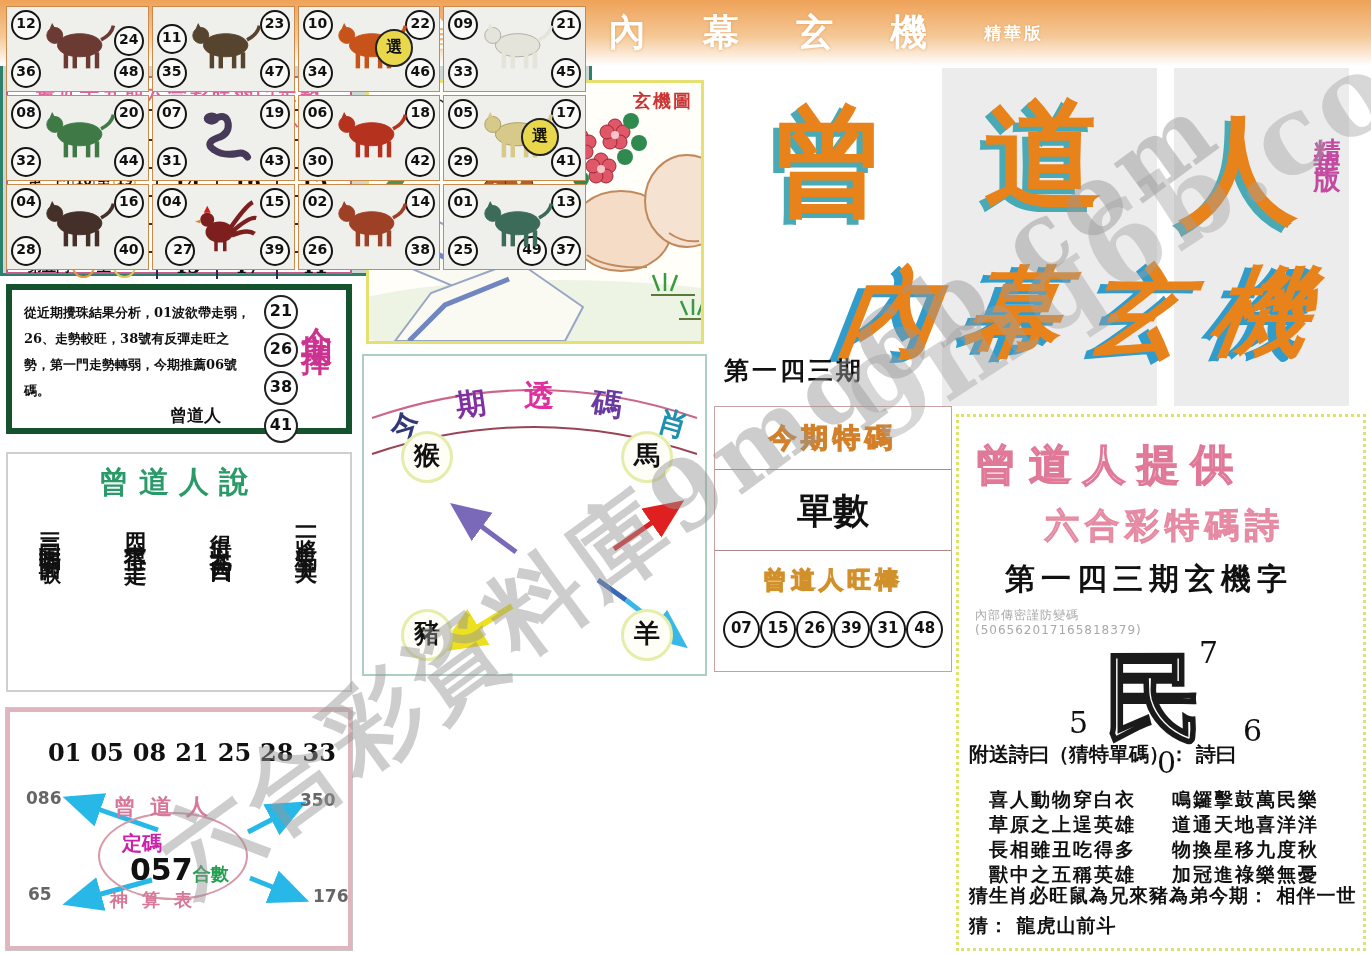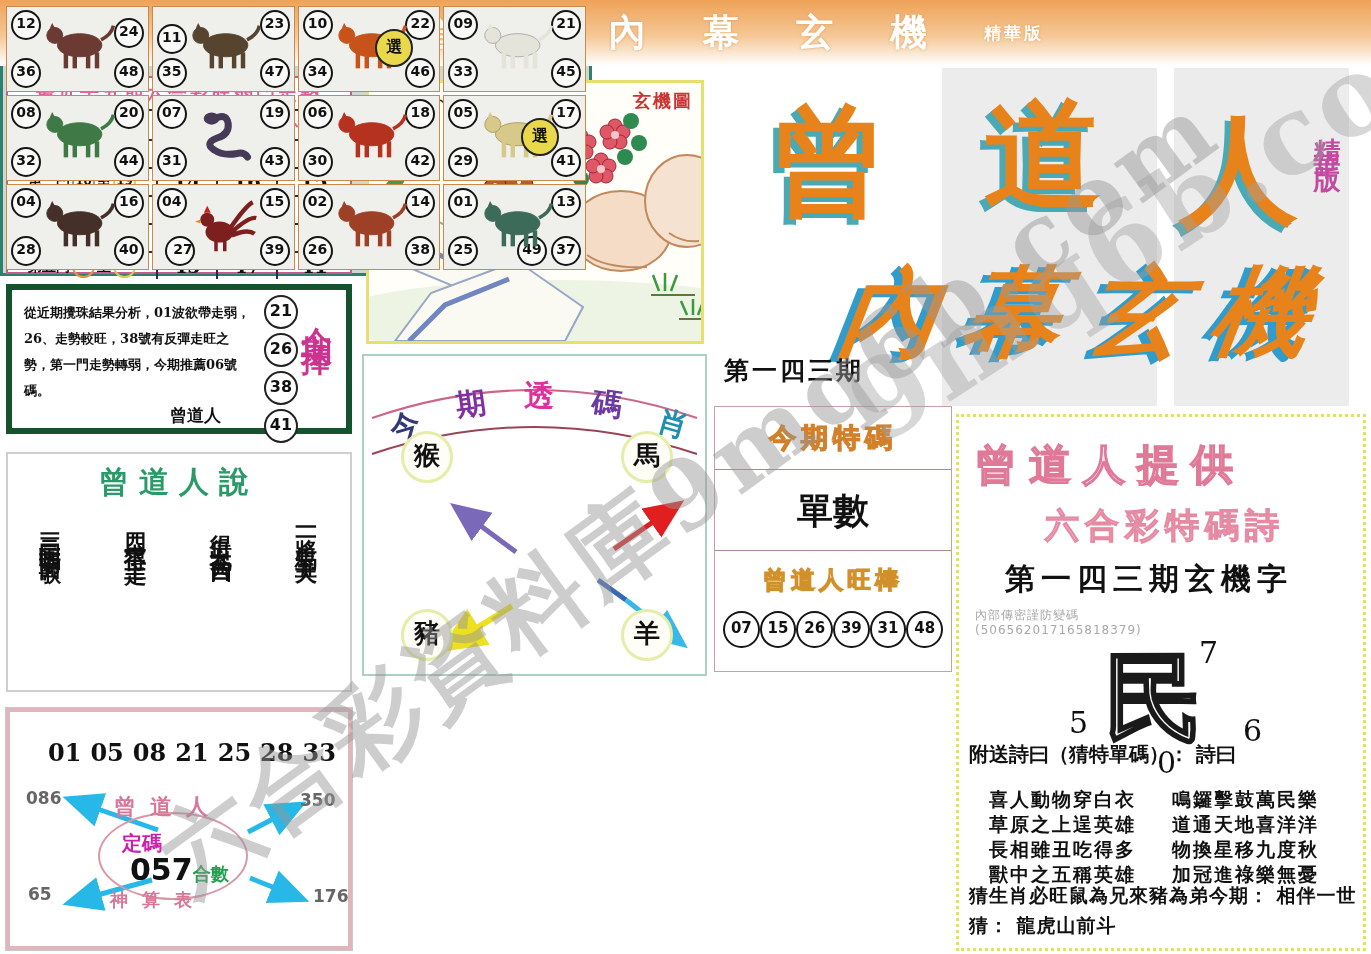--- a/index.html
+++ b/index.html
@@ -365,21 +365,21 @@
         <div class="z-anim" style="left: 37px; top: 75px;">猴</div>
         <div class="z-anim" style="left: 257px; top: 75px;">馬</div>
         <div class="z-anim" style="left: 37px; top: 253px;">豬</div>
         <div class="z-anim" style="left: 257px; top: 253px;">羊</div>
       </div>
   </div>
 
   <div id="grid">
       <div class="g-cell">
         <span class="g-num" style="left: 4px; top: 3px;">12</span>
-        <span class="g-num" style="right: 4px; top: 11px;">24</span>
+        <span class="g-num" style="right: 4px; top: 19px;">24</span>
         <span class="g-num" style="left: 4px; bottom: 3px;">36</span>
         <span class="g-num" style="right: 4px; bottom: 3px;">48</span>
         <div class="g-animal"><svg width="80" height="54" viewBox="0 0 90 60">
             <ellipse cx="48" cy="28" rx="25" ry="13" fill="#6b3a32" stroke="#6b3a32"></ellipse>
             <circle cx="20" cy="17" r="9" fill="#6b3a32" stroke="#6b3a32"></circle>
             <polygon points="14,10 17,3 21,10" fill="#6b3a32"></polygon>
             <rect x="30" y="36" width="5" height="18" fill="#6b3a32"></rect>
             <rect x="40" y="38" width="5" height="16" fill="#6b3a32"></rect>
             <rect x="55" y="38" width="5" height="16" fill="#6b3a32"></rect>
             <rect x="65" y="36" width="5" height="18" fill="#6b3a32"></rect>

